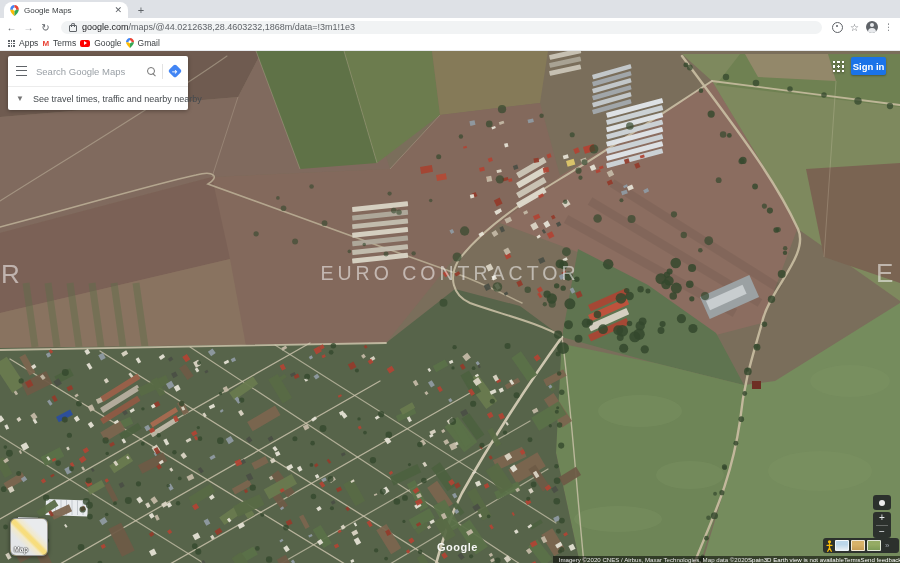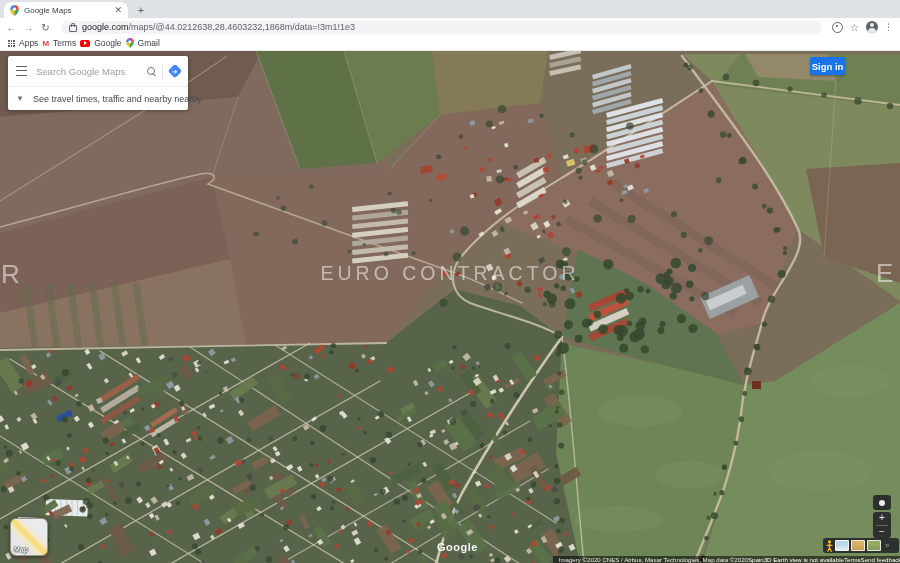--- a/index.html
+++ b/index.html
@@ -63,21 +63,21 @@
     radial-gradient(circle 1.4px at 2px 2px,#fff 99%,transparent),
     radial-gradient(circle 1.4px at 6.5px 2px,#fff 99%,transparent),
     radial-gradient(circle 1.4px at 11px 2px,#fff 99%,transparent),
     radial-gradient(circle 1.4px at 2px 6.5px,#fff 99%,transparent),
     radial-gradient(circle 1.4px at 6.5px 6.5px,#fff 99%,transparent),
     radial-gradient(circle 1.4px at 11px 6.5px,#fff 99%,transparent),
     radial-gradient(circle 1.4px at 2px 11px,#fff 99%,transparent),
     radial-gradient(circle 1.4px at 6.5px 11px,#fff 99%,transparent),
     radial-gradient(circle 1.4px at 11px 11px,#fff 99%,transparent);
     filter:drop-shadow(0 1px 1px rgba(0,0,0,.4));}
-  .signin{position:absolute;left:810px;top:6px;width:35px;height:18px;background:#1a73e8;color:#fff;font-size:9.5px;font-weight:bold;display:flex;align-items:center;justify-content:center;border-radius:2px;z-index:5;box-shadow:0 1px 2px rgba(0,0,0,.3);}
+  .signin{position:absolute;left:851px;top:6px;width:35px;height:18px;background:#1a73e8;color:#fff;font-size:9.5px;font-weight:bold;display:flex;align-items:center;justify-content:center;border-radius:2px;z-index:5;box-shadow:0 1px 2px rgba(0,0,0,.3);}
   
   .map-toggle{position:absolute;left:10px;top:467px;width:36px;height:36px;border-radius:6px;overflow:hidden;z-index:5;box-shadow:0 1px 4px rgba(0,0,0,.5);border:1px solid rgba(80,80,80,.55);
     background:linear-gradient(45deg,#e4e6e8 30%,#f2e9c8 42%,#f7dd7e 47%,#f7dd7e 53%,#f2e9c8 58%,#e9ebed 70%);}
   .map-toggle .lbl{position:absolute;left:3px;bottom:2px;font-size:10px;transform:scale(.7);transform-origin:0 100%;color:#fff;font-weight:bold;text-shadow:0 0 2px #000,0 0 2px #000;}
   
   .loc-btn{position:absolute;left:873px;top:444px;width:18px;height:15px;background:rgba(32,33,36,.85);border-radius:3px;z-index:5;display:flex;align-items:center;justify-content:center;}
   .loc-btn .dot{width:6px;height:6px;background:#ececec;border-radius:50%;}
   .zoomctl{position:absolute;left:873px;top:461px;width:18px;height:26px;background:rgba(32,33,36,.85);border-radius:3px;z-index:5;display:flex;flex-direction:column;}
   .zoomctl .zc{flex:1;display:flex;align-items:center;justify-content:center;font-size:10px;color:#e8eaed;line-height:1;}
   .zoomctl .zdiv{height:1px;margin:0 3px;background:rgba(255,255,255,.28);}

